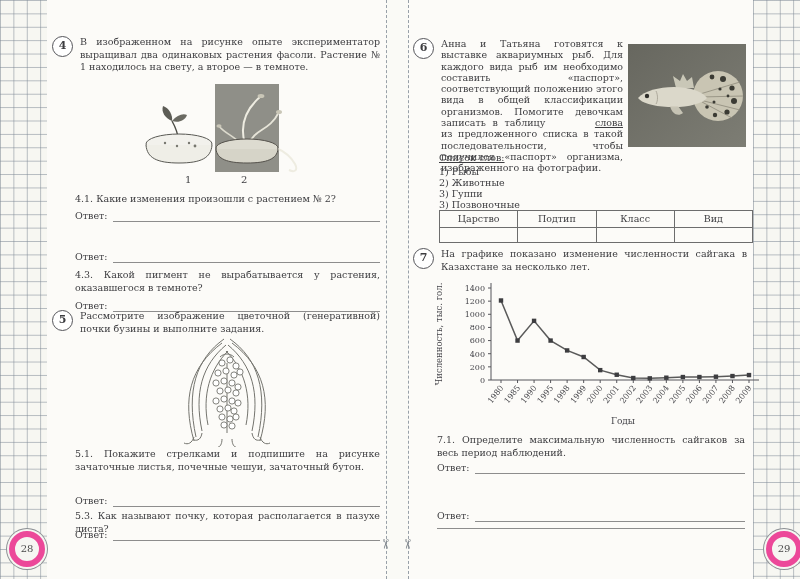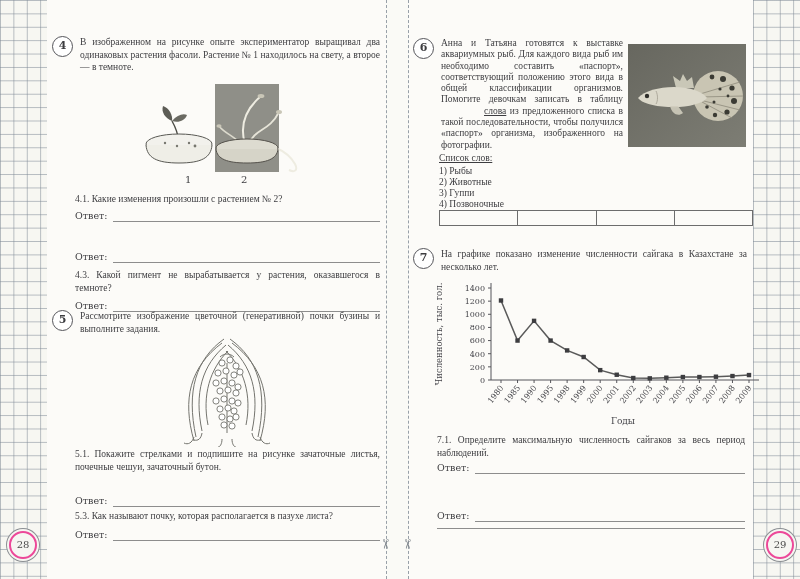--- a/index.html
+++ b/index.html
@@ -14,26 +14,26 @@
     background-image:
       linear-gradient(to right, rgba(125,136,148,.55) 1px, transparent 1px),
       linear-gradient(to bottom, rgba(125,136,148,.55) 1px, transparent 1px);
     background-size:13.4px 13.4px;
   }
   .page{position:absolute;top:0;height:579px;background:#fcfbf8;}
   .cutline{position:absolute;top:0;height:579px;width:0;border-left:1px dashed #98a0a8;}
   .scissors{position:absolute;font-family:"DejaVu Sans",sans-serif;font-size:13px;color:#7e858b;transform:rotate(90deg);}
   .pagenum{
     position:absolute;width:24px;height:24px;border-radius:50%;
-    background:#f6f6f2;border:2px solid #ec4899;
+    background:#f6f6f2;border:6px solid #ec4899;
     box-shadow:0 0 0 2px #f6f6f2, 0 0 0 3px #8b8f93;
     text-align:center;line-height:24px;font-size:10px;color:#4a4a4a;
   }
   .blk{position:absolute;}
-  p{margin:0;font-family:Liberation Serif, serif;}
+  p{margin:0;}
   .head{display:flex;gap:7px;align-items:flex-start;}
   .tasknum{
     box-sizing:border-box;flex:none;width:21px;height:21px;border:1.3px solid #55555a;
     border-radius:50%;text-align:center;line-height:18px;font-weight:bold;font-size:11px;background:#fff;
   }
   .txt,.q{text-align:justify;}
   .ans{display:flex;align-items:flex-end;gap:6px;height:13px;}
   .ans .line{flex:1;border-bottom:1px solid #8d8d8d;height:12px;}
   .fullline{border-bottom:1px solid #8d8d8d;height:12px;}
   .u{text-decoration:underline;margin-left:43px;}
@@ -214,25 +214,31 @@
       <path d="M28,47 C30,51 30,57 28,60" stroke="#a8a496" fill="none" stroke-width="0.9"></path>
       <circle cx="19" cy="52" r="2.2" fill="#2e2e2a"></circle>
     </svg>
   </div>
 
   <p class="blk listtitle" style="top:152px;left:30px;">Список слов:</p>
   <div class="blk" style="top:166px;left:30px;line-height:11px;">
     <p>1) Рыбы</p>
     <p>2) Животные</p>
     <p>3) Гуппи</p>
-    <p>4) Позвоночные</p>
+    <p>3) Позвоночные</p>
   </div>
 
   <table class="cls blk" style="top:210px;left:30px;">
     <tbody>
+        <tr>
+      <th>Царство</th>
+      <th>Подтип</th>
+      <th>Класс</th>
+      <th>Вид</th>
+    </tr>
     <tr>
       <td></td>
       <td></td>
       <td></td>
       <td></td>
     </tr>
   </tbody>
     </table>
 
   <div class="blk head" style="top:248px;left:4px;width:336px;">

